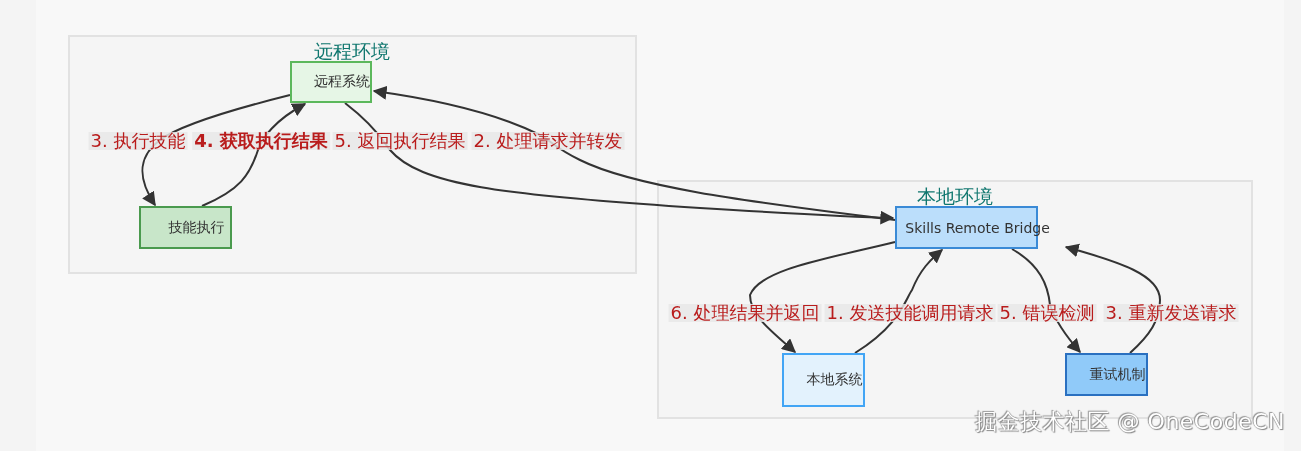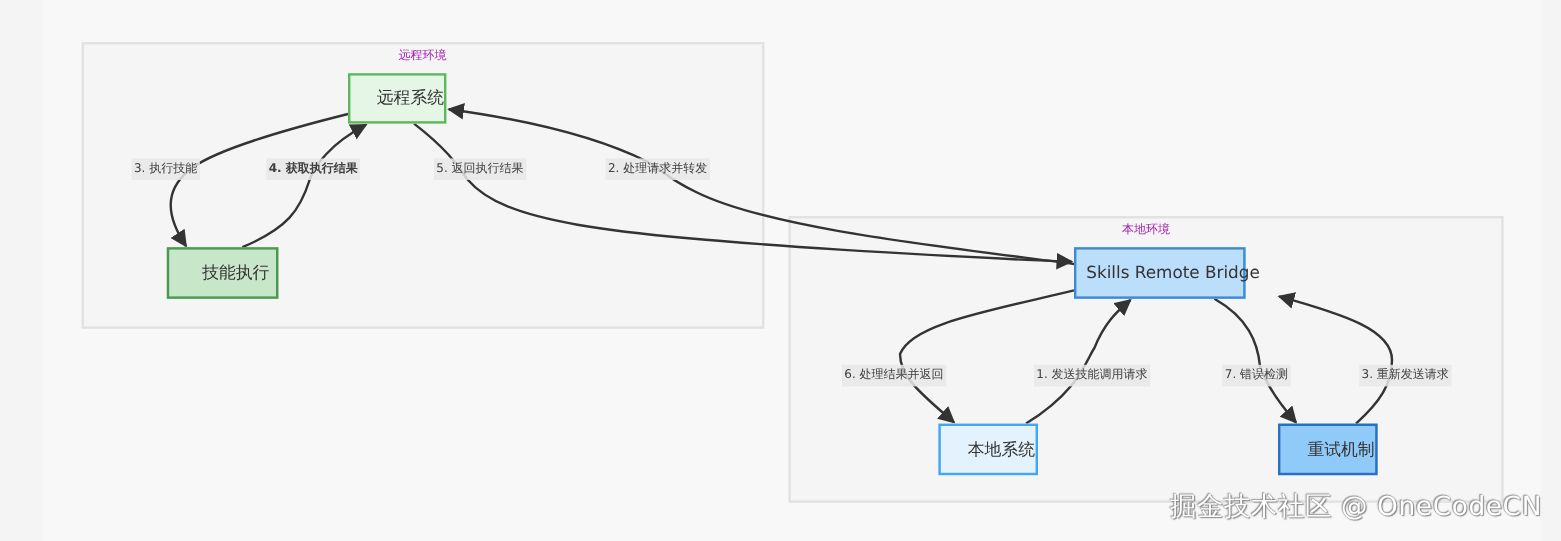--- a/index.html
+++ b/index.html
@@ -11,29 +11,29 @@
   }
   .canvas {
     position: absolute; left: 36px; top: 0; width: 1248px; height: 451px;
     background: #f8f8f8;
   }
   svg { position: absolute; left: 0; top: 0; }
   .cluster {
     position: absolute; background: #f5f5f5; border: 2px solid #e2e2e2; box-sizing: border-box;
   }
   .cluster-title {
-    position: absolute; font-size: 10px; color: #a21caf; white-space: nowrap;
+    position: absolute; font-size: 19px; color: #0f766e; white-space: nowrap;
     transform: translateX(-50%);
   }
   .node {
     position: absolute; box-sizing: border-box; display: flex; align-items: center; justify-content: center;
     font-size: 14px; color: #333; white-space: nowrap; padding-left: 22px;
   }
   .edge-label {
-    position: absolute; font-size: 10px; color: #404040; background: rgba(232,232,232,0.85);
+    position: absolute; font-size: 18px; color: #b91c1c; background: rgba(232,232,232,0.85);
     padding: 0 2px; line-height: 18px; white-space: nowrap; transform: translateX(-50%); text-align: center;
   }
   .watermark {
     position: absolute; right: 16px; top: 407px; font-size: 22px; color: #ffffff;
     text-shadow: 0 0 1px #777, 1px 1px 1px #888, -1px -1px 1px #999;
     letter-spacing: 0.5px; white-space: nowrap;
   }
 </style>
 </head>
 <body>
@@ -67,30 +67,30 @@
 <div id="nodes">
     <div class="node" style="left: 290px; top: 61px; width: 82px; height: 42px; background: rgb(230, 246, 230); border: 2px solid rgb(92, 184, 92);">
       <span>远程系统</span>
     </div>
     <div class="node" style="left: 139px; top: 206px; width: 93px; height: 43px; background: rgb(200, 230, 201); border: 2px solid rgb(74, 154, 78);">
       <span>技能执行</span>
     </div>
     <div class="node" style="left: 895px; top: 206px; width: 143px; height: 43px; background: rgb(187, 222, 251); border: 2px solid rgb(58, 138, 214);">
       <span>Skills Remote Bridge</span>
     </div>
-    <div class="node" style="left: 782px; top: 353px; width: 83px; height: 43px; background: rgb(227, 242, 253); border: 2px solid rgb(66, 165, 245);">
+    <div class="node" style="left: 782px; top: 353px; width: 83px; height: 54px; background: rgb(227, 242, 253); border: 2px solid rgb(66, 165, 245);">
       <span>本地系统</span>
     </div>
     <div class="node" style="left: 1065px; top: 353px; width: 83px; height: 43px; background: rgb(144, 202, 249); border: 2px solid rgb(42, 112, 192);">
       <span>重试机制</span>
     </div>
   </div>
 <div id="labels">
     <div class="edge-label" style="left: 910px; top: 304px;">1. 发送技能调用请求</div>
     <div class="edge-label" style="left: 548px; top: 132px;">2. 处理请求并转发</div>
     <div class="edge-label" style="left: 138px; top: 132px;">3. 执行技能</div>
     <div class="edge-label" style="left: 261px; top: 132px; font-weight: bold;">4. 获取执行结果</div>
     <div class="edge-label" style="left: 400px; top: 132px;">5. 返回执行结果</div>
     <div class="edge-label" style="left: 745px; top: 304px;">6. 处理结果并返回</div>
-    <div class="edge-label" style="left: 1047px; top: 304px;">7. 错误检测</div>
+    <div class="edge-label" style="left: 1047px; top: 304px;">5. 错误检测</div>
     <div class="edge-label" style="left: 1171px; top: 304px;">3. 重新发送请求</div>
   </div>
 <div class="watermark">掘金技术社区 @ OneCodeCN</div>
 
 </body></html>

